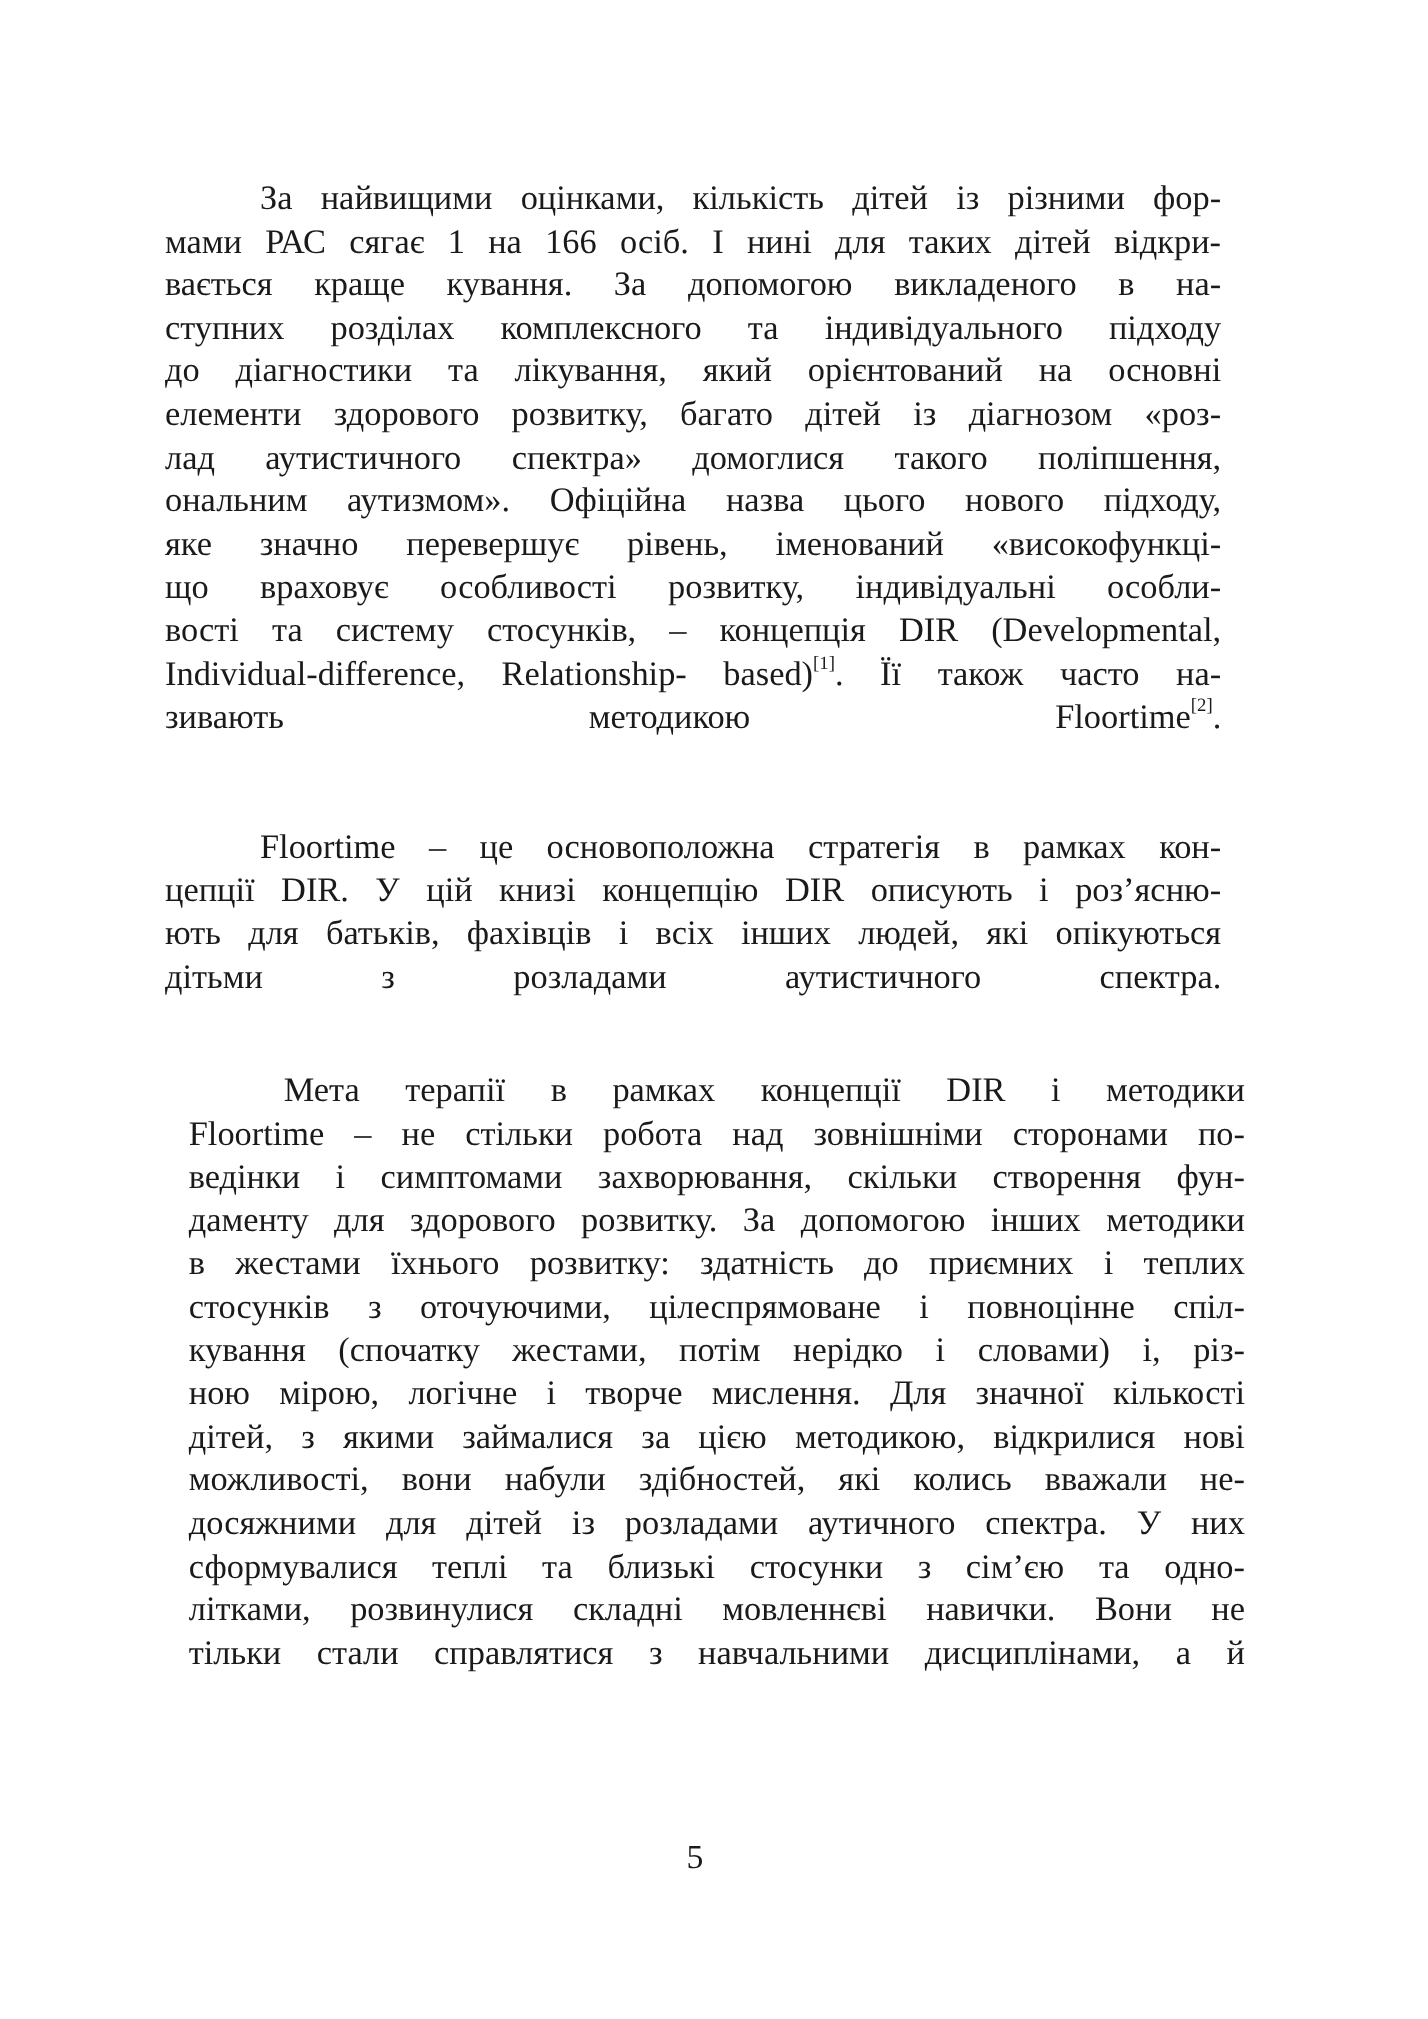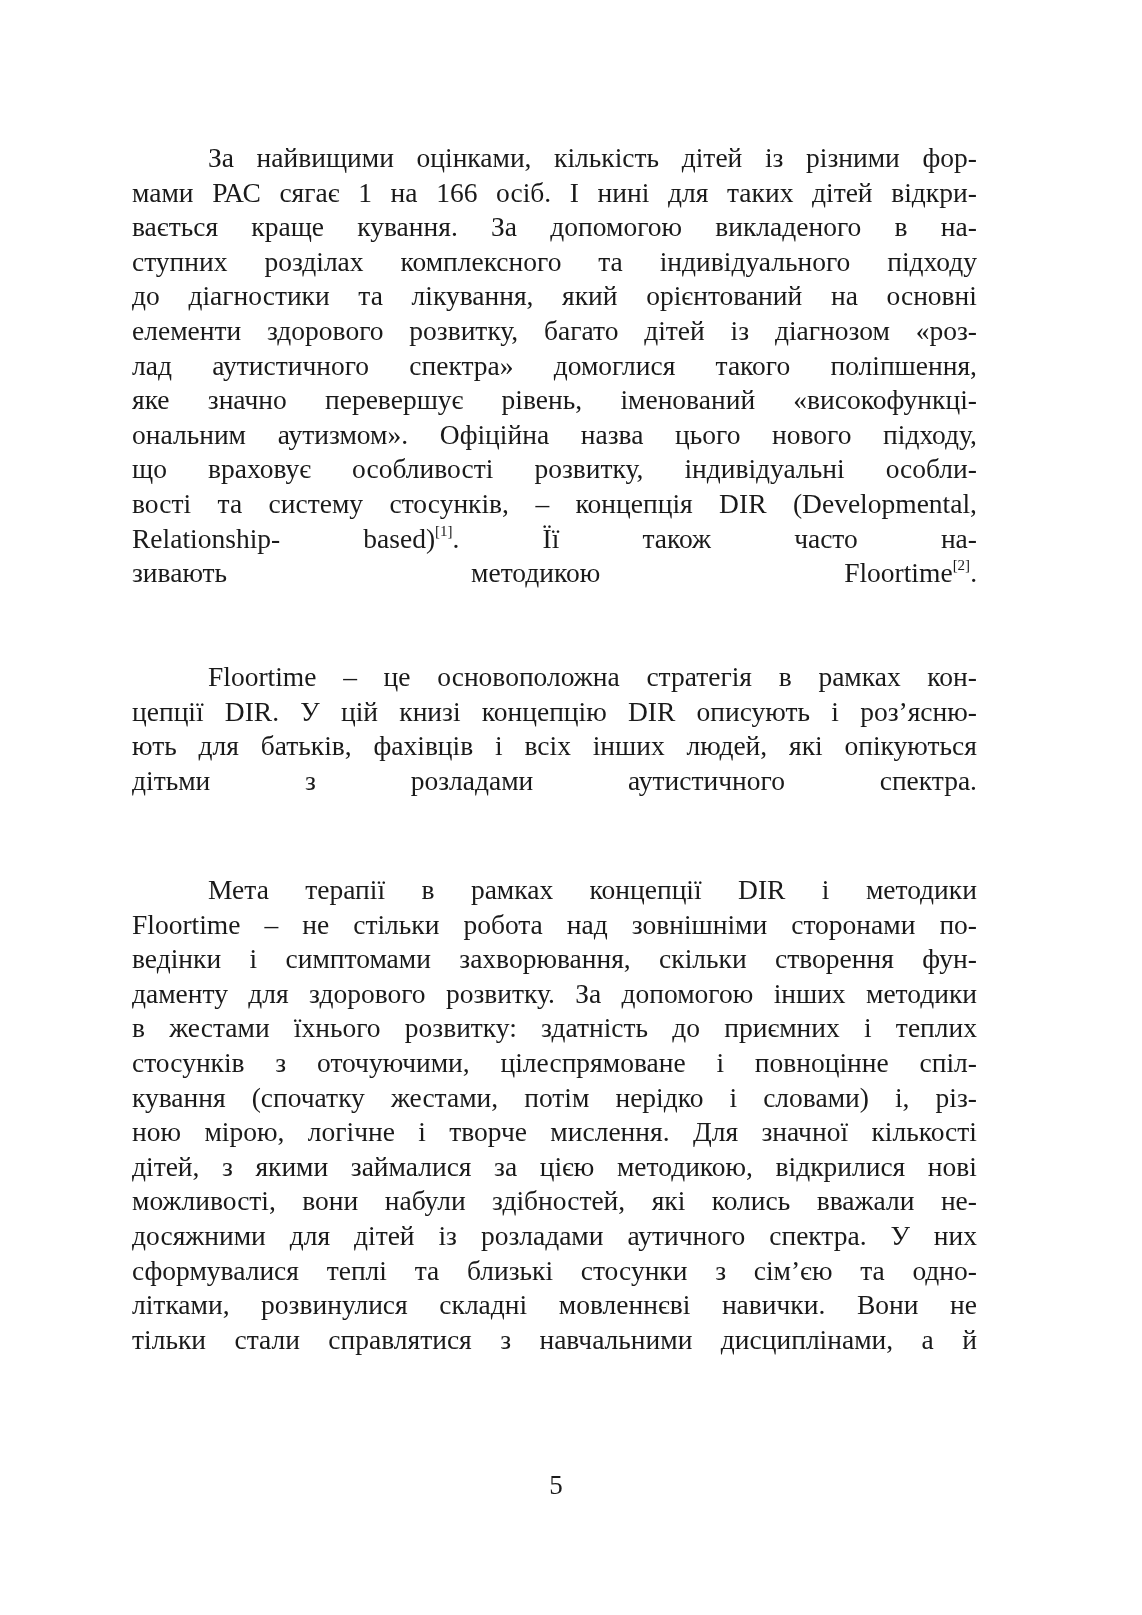--- a/index.html
+++ b/index.html
@@ -42,21 +42,21 @@
   .jline .w { display: inline-block; }
   sup.ref {
     font-size: 15px;
     vertical-align: top;
     line-height: 1;
     position: relative;
     top: 2px;
   }
   #p1 { top: 141px; }
   #p2 { top: 660px; }
-  #p3 { top: 873px; }
+  #p3 { top: 855px; margin-left: 19px; }
   .page-number {
     position: absolute;
     top: 1468px;
     left: 0;
     width: 1112px;
     text-align: center;
     font-size: 27px;
     line-height: 34px;
   }
 </style>
@@ -131,55 +131,56 @@
       </div>
     <div class="jline">
         <span class="w">лад</span>
         <span class="w">аутистичного</span>
         <span class="w">спектра»</span>
         <span class="w">домоглися</span>
         <span class="w">такого</span>
         <span class="w">поліпшення,</span>
       </div>
     <div class="jline">
-        <span class="w">яке</span>
-        <span class="w">значно</span>
-        <span class="w">перевершує</span>
-        <span class="w">рівень,</span>
-        <span class="w">іменований</span>
-        <span class="w">«високофункці-</span>
-      </div>
-    <div class="jline">
         <span class="w">ональним</span>
         <span class="w">аутизмом».</span>
         <span class="w">Офіційна</span>
         <span class="w">назва</span>
         <span class="w">цього</span>
         <span class="w">нового</span>
         <span class="w">підходу,</span>
       </div>
     <div class="jline">
+        <span class="w">яке</span>
+        <span class="w">значно</span>
+        <span class="w">перевершує</span>
+        <span class="w">рівень,</span>
+        <span class="w">іменований</span>
+        <span class="w">«високофункці-</span>
+      </div>
+    <div class="jline">
         <span class="w">що</span>
         <span class="w">враховує</span>
         <span class="w">особливості</span>
         <span class="w">розвитку,</span>
         <span class="w">індивідуальні</span>
         <span class="w">особли-</span>
       </div>
     <div class="jline">
         <span class="w">вості</span>
         <span class="w">та</span>
         <span class="w">систему</span>
         <span class="w">стосунків,</span>
         <span class="w">–</span>
         <span class="w">концепція</span>
         <span class="w">DIR</span>
         <span class="w">(Developmental,</span>
       </div>
     <div class="jline">
+        <span class="w">Individual-difference,</span>
         <span class="w">Relationship-</span>
         <span class="w">based)<sup class="ref">[1]</sup>.</span>
         <span class="w">Її</span>
         <span class="w">також</span>
         <span class="w">часто</span>
         <span class="w">на-</span>
       </div>
     <div class="jline last">
         <span class="w">зивають</span>
         <span class="w">методикою</span>

